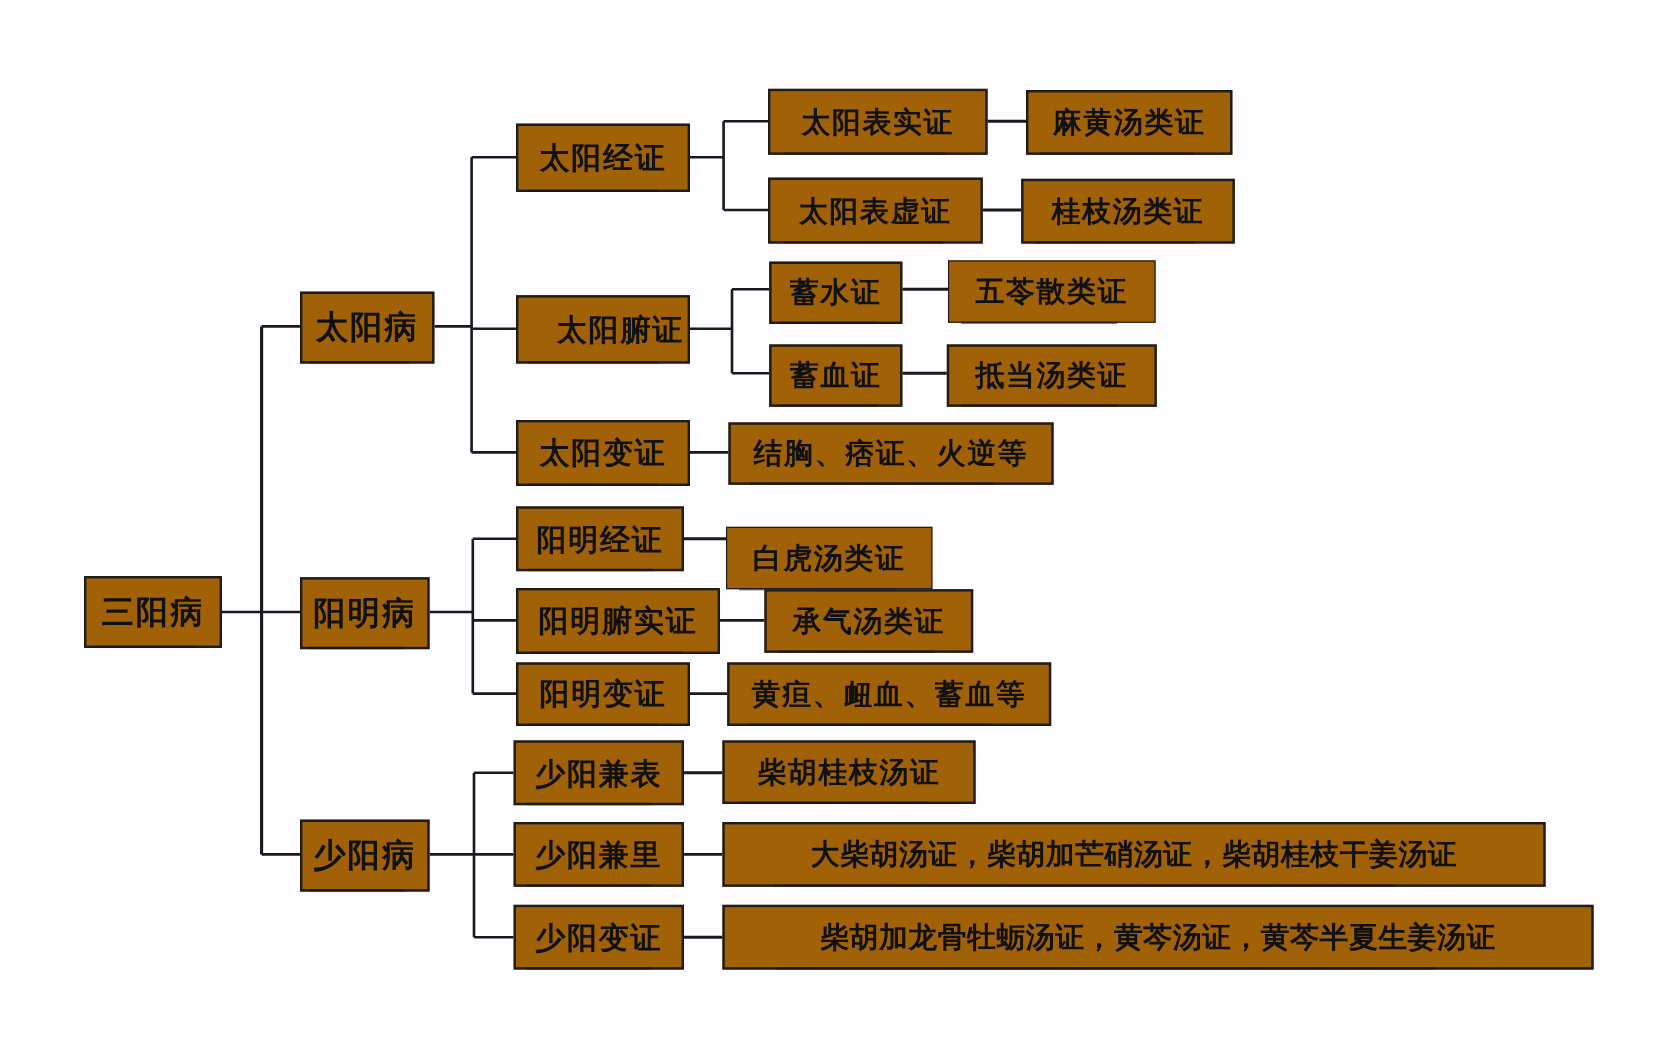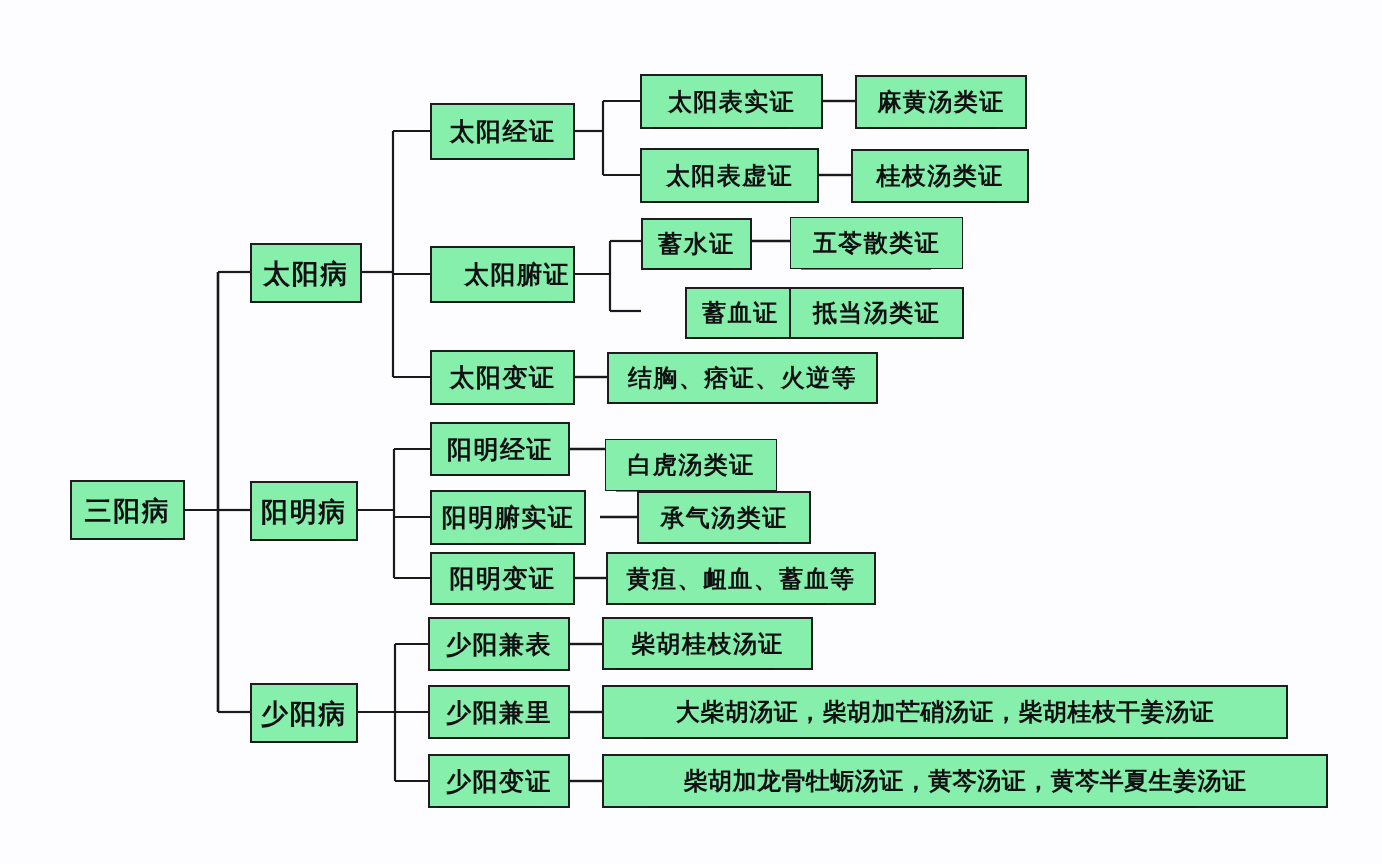--- a/index.html
+++ b/index.html
@@ -17,21 +17,21 @@
   #canvas {
     position: absolute;
     left: 0; top: 0;
     width: 1382px;
     height: 864px;
   }
   .node {
     position: absolute;
     box-sizing: border-box;
     border: 2px solid #1d1d1f;
-    background: #86efac;
+    background: #a16207;
     display: flex;
     align-items: center;
     justify-content: center;
     color: #111114;
     font-weight: 700;
     letter-spacing: 0.06em;
     white-space: nowrap;
     line-height: 1;
     z-index: 3;
   }
@@ -149,38 +149,38 @@
 <div class="node lvl3 heavy" style="left:851px; top:149px; width:178px; height:54px;">
   <span>桂枝汤类证</span>
 </div>
 
 <div class="node lvl3 heavy" style="left:641px; top:218px; width:111px; height:52px;">
   <span>蓄水证</span>
 </div>
 <div class="node lvl3 thin" style="left:790px; top:217px; width:173px; height:52px;">
   <span>五苓散类证</span>
 </div>
-<div class="node lvl3 heavy" style="left:641px; top:287px; width:111px; height:52px;margin-left:44px;">
+<div class="node lvl3 heavy" style="left:641px; top:287px; width:111px; height:52px;">
   <span>蓄血证</span>
 </div>
 <div class="node lvl3 heavy" style="left:789px; top:287px; width:175px; height:52px;justify-content:center;">
   <span>抵当汤类证</span>
 </div>
 
 <div class="node lvl3 heavy" style="left:607px; top:352px; width:271px; height:52px;">
   <span>结胸、痞证、火逆等</span>
 </div>
 
 <div class="node lvl2" style="left:430px; top:422px; width:140px; height:54px;">
   <span>阳明经证</span>
 </div>
 <div class="node lvl3 thin" style="left:605px; top:423px; width:172px; height:52px;margin-top:16px;">
   <span>白虎汤类证</span>
 </div>
-<div class="node lvl2 heavy" style="left:430px; top:490px; width:156px; height:55px;">
+<div class="node lvl2 heavy" style="left:430px; top:490px; width:170px; height:55px;">
   <span>阳明腑实证</span>
 </div>
 <div class="node lvl3 heavy" style="left:637px; top:491px; width:174px; height:53px;">
   <span>承气汤类证</span>
 </div>
 <div class="node lvl2 heavy" style="left:430px; top:552px; width:145px; height:53px;text-align:right;">
   <span>阳明变证</span>
 </div>
 <div class="node lvl3 heavy" style="left:606px; top:552px; width:270px; height:53px;">
   <span>黄疸、衄血、蓄血等</span>

